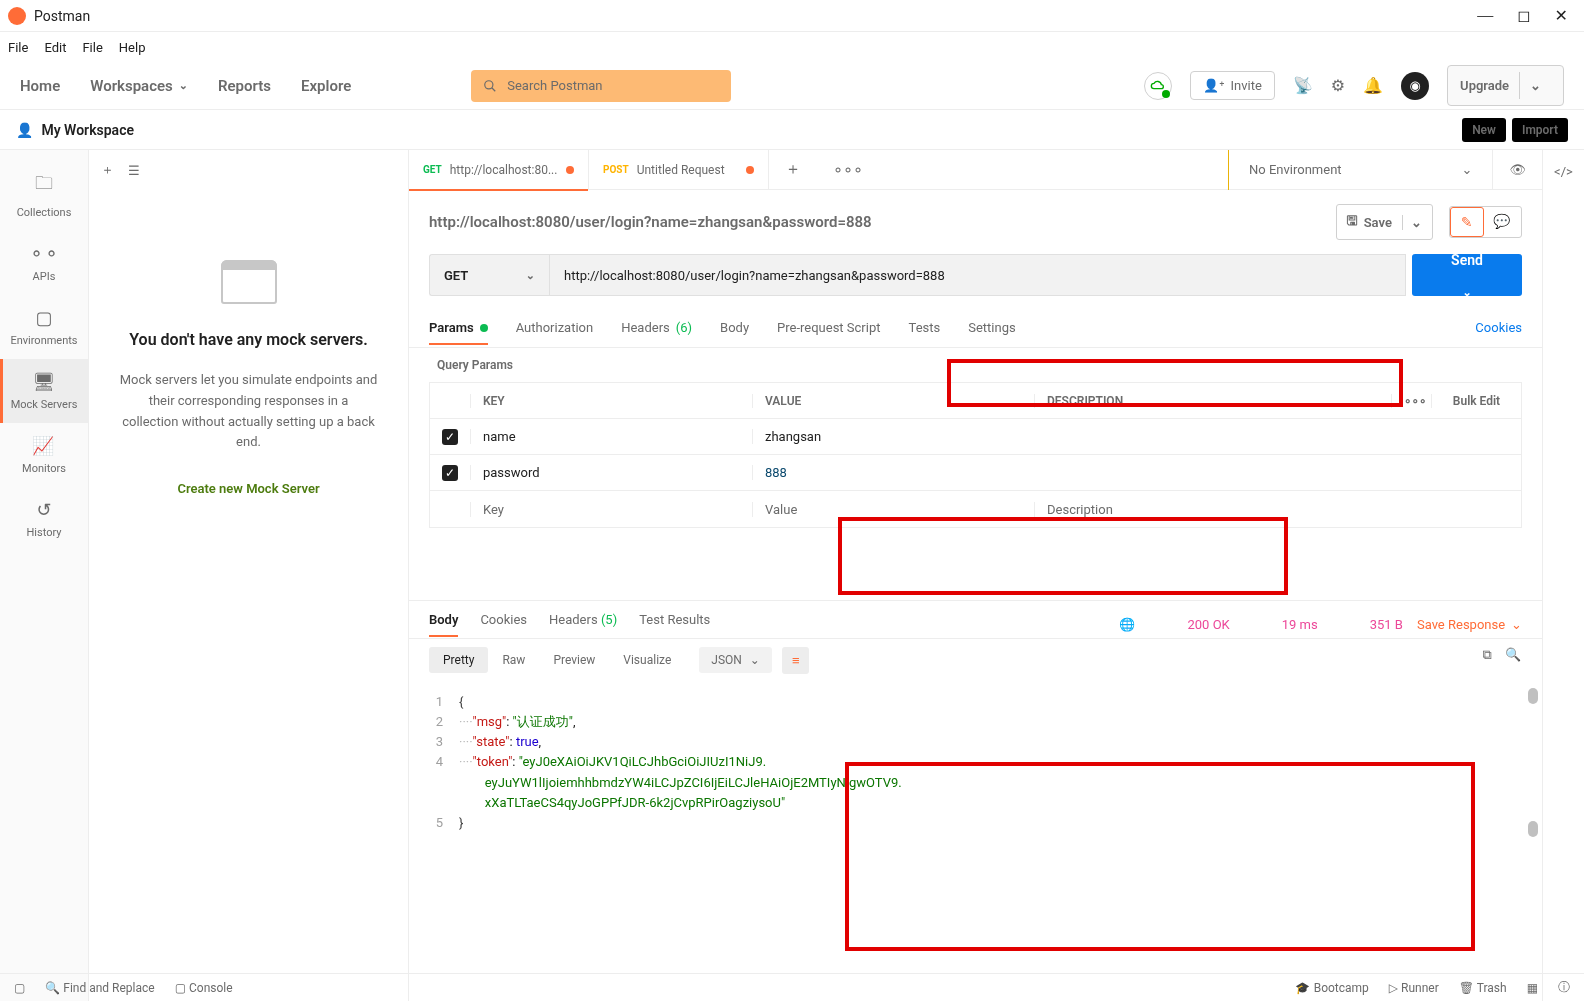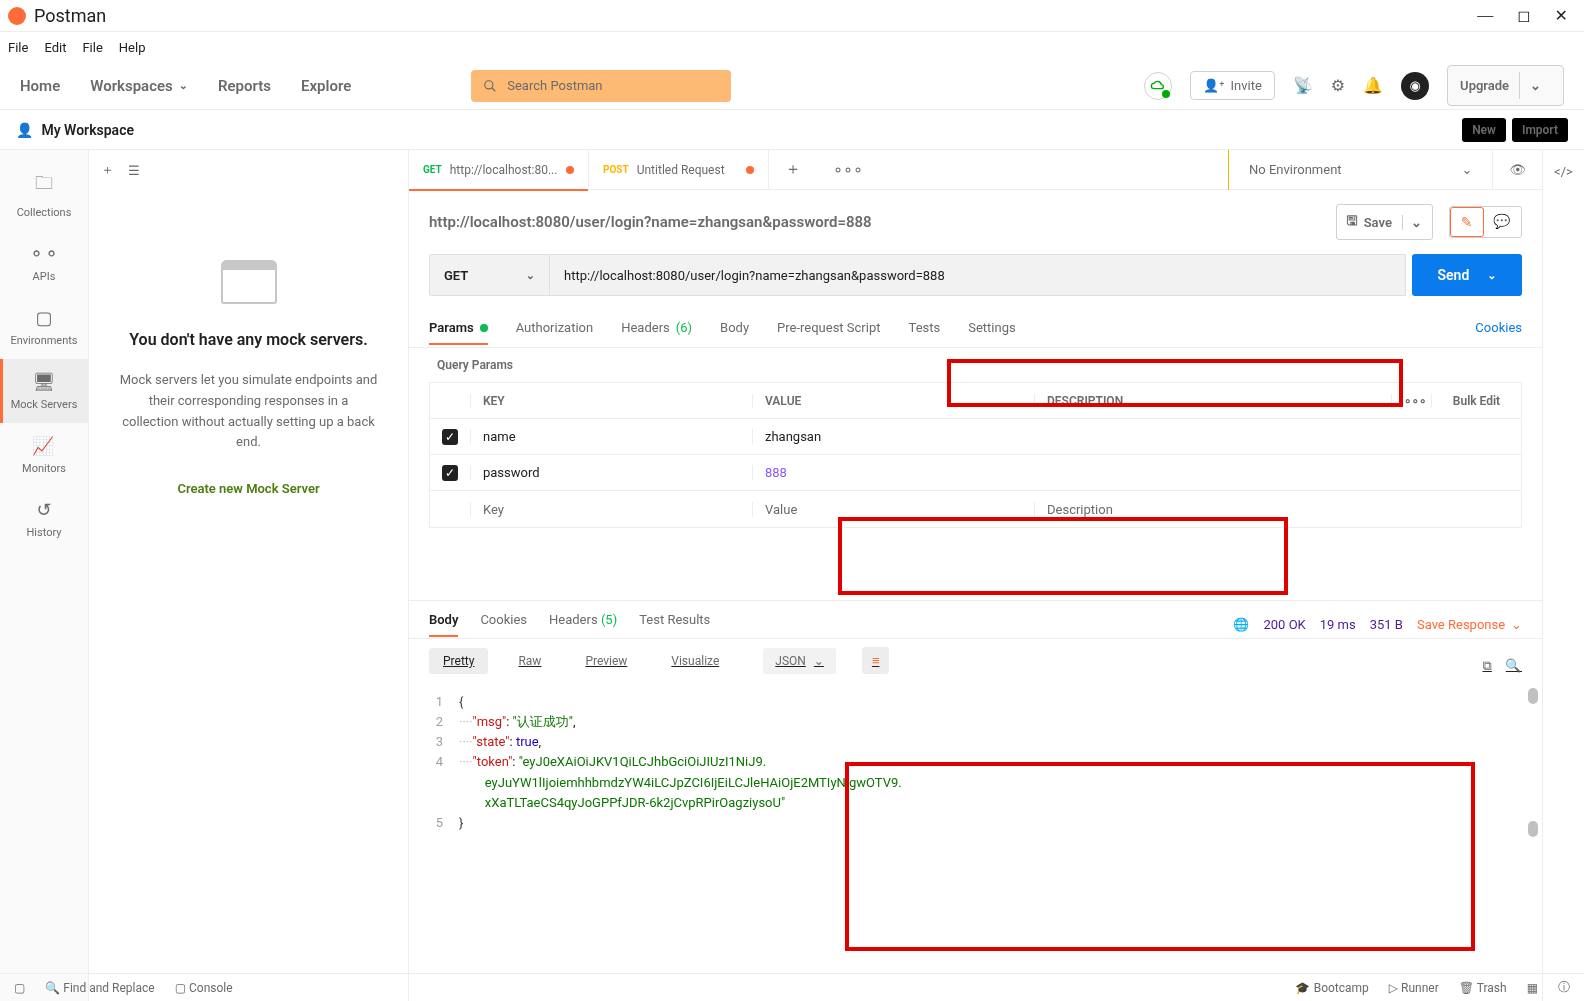--- a/index.html
+++ b/index.html
@@ -1,21 +1,21 @@
 <!DOCTYPE html>
 <html><head>
 <meta charset="utf-8">
 <style>
 * { margin: 0; padding: 0; box-sizing: border-box; font-family: -apple-system, BlinkMacSystemFont, "Segoe UI", Roboto, sans-serif; }
 body { background: #fff; width: 1584px; height: 1001px; overflow: hidden; position: relative; font-size: 13px; color: #212121; }
 
 
 .titlebar { height: 32px; display: flex; align-items: center; padding: 0 8px; border-bottom: 1px solid #ededed; }
 .titlebar .logo { width: 18px; height: 18px; border-radius: 50%; background: #ff6c37; margin-right: 8px; }
-.titlebar .title { font-size: 18px; text-align: right; }
+.titlebar .title { font-size: 14px; text-align: right; }
 .titlebar .winctl { margin-left: auto; display: flex; gap: 24px; padding-right: 8px; }
 .titlebar .winctl span { font-size: 16px; font-family: "Segoe UI Symbol"; }
 
 
 .menubar { height: 30px; display: flex; align-items: center; padding: 0 8px; gap: 16px; font-size: 13px; color: #212121; }
 
 
 .topnav { height: 48px; display: flex; align-items: center; padding: 0 20px; border-bottom: 1px solid #ededed; gap: 30px; }
 .topnav .item { font-size: 15px; font-weight: 600; color: #6b6b6b; display: flex; align-items: center; gap: 6px; }
 .topnav .search { margin-left: 90px; background: #fdba74; border-radius: 4px; height: 32px; width: 260px; display: flex; align-items: center; padding: 0 12px; color: #6b6b6b; gap: 10px; }
@@ -72,21 +72,21 @@
 .savebtn .caret { border-left:1px solid #d0d0d0; padding-left:8px; margin-left:4px;}
 .editbtns { display:flex; gap:0; border:1px solid #d0d0d0; border-radius:3px; overflow:hidden;}
 .editbtns .eb { padding:6px 10px; color:#6b6b6b; font-size:14px;}
 .editbtns .eb.active { border:1px solid #ff6c37; color:#ff6c37; border-radius:3px;}
 
 
 .methodbar { margin: 0 20px 16px 20px; display: flex; height: 42px; }
 .methodsel { width: 120px; background: #f2f2f2; border:1px solid #e0e0e0; border-right:none; border-radius:3px 0 0 3px; display:flex; align-items:center; padding:0 14px; color:#212121; font-weight:600; font-size:13px;}
 .methodsel .caret{ margin-left:auto; font-size:11px; color:#6b6b6b;}
 .urlinput { flex:1; border:1px solid #e0e0e0; padding:0 14px; font-size:13px; color:#212121; background:#f2f2f2; display:flex; align-items:center;}
-.sendbtn { width: 110px; background:#097bed; color:#fff; border-radius:0 3px 3px 0; display:flex; align-items:center; justify-content:center; font-weight:600; font-size:14px; gap:18px; margin-left:6px; border-radius:3px;}
+.sendbtn { width: 110px; background:#097bed; color:#fff; border-radius:0 3px 3px 0; display:flex; align-items:center; justify-content:center; font-weight:600; font-size:14px; gap:18px; margin-left:6px; border-radius:3px;flex-direction:column;}
 .sendbtn .caret{font-size:11px;}
 .redbox1 { position:absolute; border:4px solid #e10000; left:538px; top:209px; width:456px; height:48px; z-index:5; pointer-events:none;}
 
 
 .reqtabs { display:flex; padding: 0 20px; gap:28px; border-bottom:1px solid #ededed; height:36px; align-items:center;}
 .reqtabs .rt { color:#6b6b6b; font-size:13px; padding-bottom:10px; padding-top:6px; position:relative; display:flex; align-items:center; gap:6px;}
 .reqtabs .rt.active { color:#212121; font-weight:600;}
 .reqtabs .rt.active::after { content:''; position:absolute; bottom:0; left:0; right:0; height:2px; background:#ff6c37;}
 .reqtabs .greendot { width:8px; height:8px; border-radius:50%; background:#0cbb52;}
 .reqtabs .count { color:#0cbb52;}
@@ -109,25 +109,25 @@
 .redbox2 { position:absolute; border:4px solid #e10000; left:429px; top:367px; width:450px; height:78px; z-index:5; pointer-events:none;}
 
 
 .resp { margin-top: 72px; border-top:1px solid #ededed; flex:1; display:flex; flex-direction:column;}
 .resptabs { display:flex; padding:10px 20px 0 20px; gap:22px; height:38px; align-items:center; border-bottom:1px solid #ededed;}
 .resptabs .rt { color:#6b6b6b; font-size:13px; position:relative; padding-bottom:10px;}
 .resptabs .rt.active { color:#212121; font-weight:600;}
 .resptabs .rt.active::after{content:'';position:absolute;bottom:0;left:0;right:0;height:2px;background:#ff6c37;}
 .resptabs .count{color:#0cbb52;}
 .resptabs .status { margin-left:auto; display:flex; gap:14px; font-size:13px; align-items:center;}
-.resptabs .status .ok{color:#4c1d95;}
+.resptabs .status .ok{color:#ec4899;margin-left:38px;}
 .resptabs .save{color:#ff6c37; display:flex; align-items:center; gap:6px;}
 .resptabs .globe{color:#6b6b6b;}
 
-.respfmt { display:flex; padding:8px 20px; gap:16px; align-items:flex-end;text-decoration:underline;}
+.respfmt { display:flex; padding:8px 20px; gap:0; align-items:flex-start;}
 .respfmt .fb { padding:6px 14px; font-size:12px; color:#6b6b6b; border-radius:3px;}
 .respfmt .fb.active{ background:#ededed; color:#212121;}
 .respfmt .jsonsel { margin-left:14px; padding:6px 12px; background:#f2f2f2; font-size:12px; color:#6b6b6b; display:flex; gap:8px; border-radius:3px;}
 .respfmt .wrap { margin-left:10px; padding:6px 10px; background:#ededed; color:#ff6c37; border-radius:3px;}
 .respfmt .rightfmt{margin-left:auto; display:flex; gap:14px; color:#6b6b6b;}
 
 .respbody { position:relative; padding:10px 20px; font-family:Consolas, monospace; font-size:13px; line-height:1.55;}
 .respbody .line { display:flex;}
 .respbody .ln { width:30px; text-align:right; color:#a0a0a0; padding-right:16px; user-select:none;}
 .respbody .code { white-space:pre; }
@@ -340,21 +340,21 @@
           </div>
         <div class="qcell key" style="color:#212121;">name</div>
         <div class="qcell val" style="color:#212121;">zhangsan</div>
         <div class="qcell desc" style="flex:1;" colspan="3"></div>
       </div>
       <div class="qrow">
         <div class="qcell chk">
             <div class="chkbox">✓</div>
           </div>
         <div class="qcell key" style="color:#212121;">password</div>
-        <div class="qcell val" style="color:#8b5cf6;">888</div>
+        <div class="qcell val" style="color:#0c4a6e;">888</div>
         <div class="qcell desc" style="flex:1;"></div>
       </div>
       <div class="qrow">
         <div class="qcell chk"></div>
         <div class="qcell key">Key</div>
         <div class="qcell val">Value</div>
         <div class="qcell desc" style="flex:1;">Description</div>
       </div>
     </div>
 

